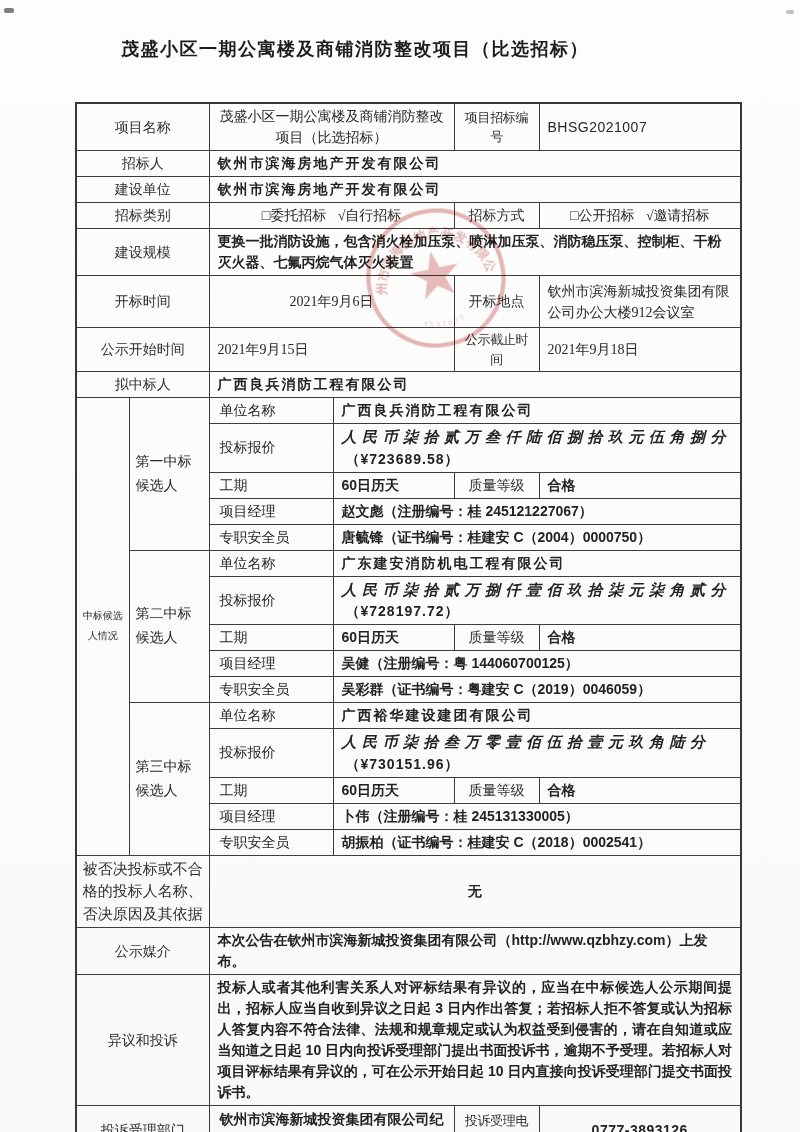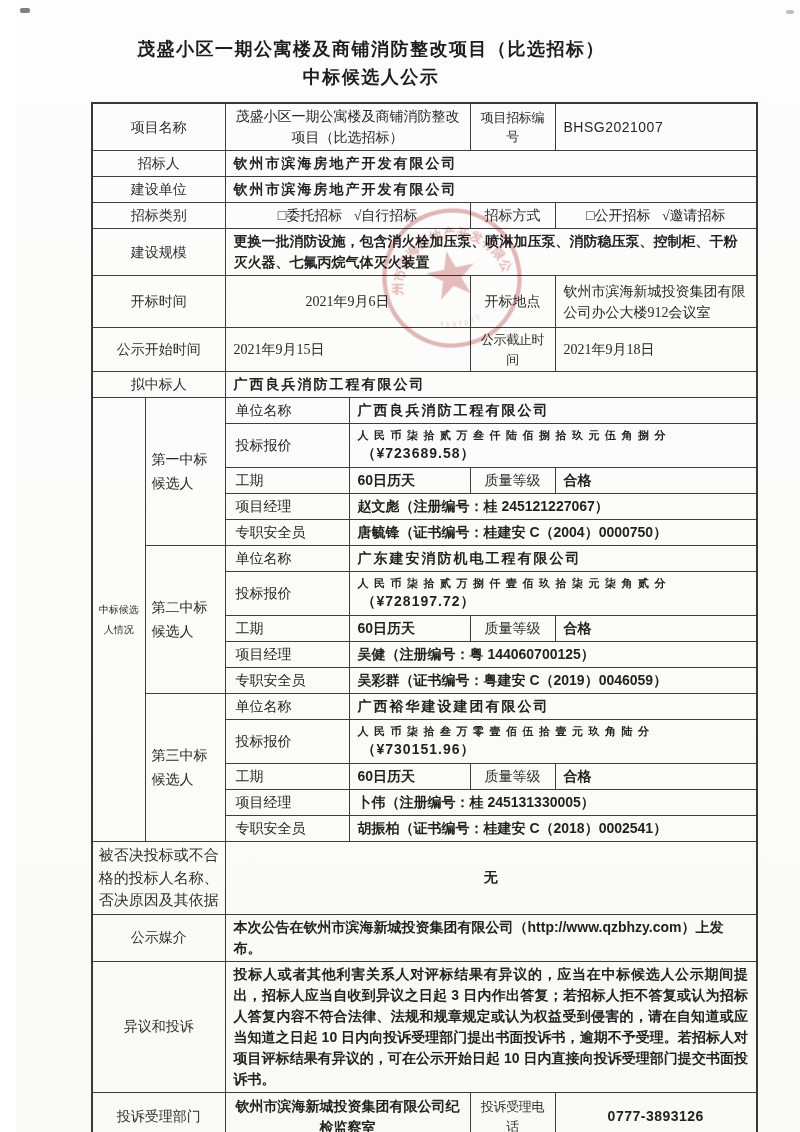--- a/index.html
+++ b/index.html
@@ -7,21 +7,20 @@
     width:800px;height:1132px;
     background:#ffffff;
     font-family:"Liberation Serif", serif;
     color:#262626;
     position:relative;
     overflow:hidden;
   }
   .page{
     position:absolute;inset:0;
     background:linear-gradient(180deg,#fdfdfd 0%,#fbfbfa 60%,#f9f9f8 100%);
-    margin-left:16px;
   }
   .scan-mark{position:absolute;background:#4a4a4a;border-radius:2px;opacity:.7;}
   .title{
     position:absolute;top:36px;left:20px;width:670px;
     text-align:center;
     font-family:"Liberation Sans", sans-serif;
     font-weight:bold;font-size:18px;line-height:1.55;letter-spacing:1.5px;
     color:#1d1d1d;
   }
   table.doc{
@@ -40,21 +39,21 @@
   .small{font-size:15px;}
   .tight{padding:2px 8px;font-size:13px;letter-spacing:-.3px;}
   .ilbl{text-align:left;padding-left:10px;}
   .v{font-family:"Liberation Sans", sans-serif;font-weight:600;color:#222;}
   .c{text-align:center;}
   .just{text-align:justify;}
   .sp{letter-spacing:2px;}
   .chk{word-spacing:8px;}
   .vert{text-align:center;padding:2px 2px;font-size:10px;line-height:2.0;}
   .rank{text-align:left;padding:2px 6px;line-height:1.7;}
-  .price-caps{display:block;letter-spacing:5.5px;font-size:11px;white-space:nowrap;}
+  .price-caps{display:block;letter-spacing:5.5px;font-size:15px;white-space:nowrap;font-style:italic;}
   .price-num{display:block;letter-spacing:1px;padding-left:4px;}
   .num{font-family:"Liberation Sans", sans-serif;letter-spacing:.5px;}
   
   .h46{height:46px}.h22{height:22px}.h23{height:23px}.h52{height:52px}
   .h24{height:24px}.h44{height:44px}.h21{height:21px}
   .h54{height:54px}.h100{height:100px}.h50{height:50px}
   
   .stamp{
     position:absolute;left:357px;top:202px;width:158px;height:152px;
     color:#c96663;opacity:.85;
@@ -67,21 +66,20 @@
 </head>
 <body>
 
 <div class="page">
 
   <div class="scan-mark" style="left:4px;top:8px;width:10px;height:5px;"></div>
   <div class="scan-mark" style="right:6px;top:10px;width:8px;height:4px;opacity:.35;"></div>
 
   <div class="title">
     <div>茂盛小区一期公寓楼及商铺消防整改项目（比选招标）</div>
-    <div>中标候选人公示</div>
   </div>
 
   <table class="doc">
     <colgroup>
       <col style="width:53px">
         <col style="width:80px">
         <col style="width:124px">
       <col style="width:121px">
         <col style="width:85px">
         <col style="width:202px">

